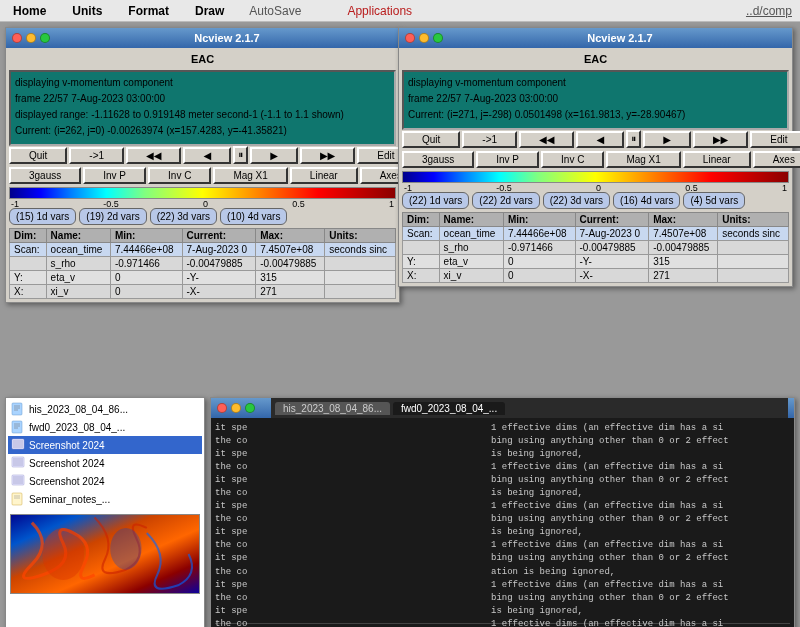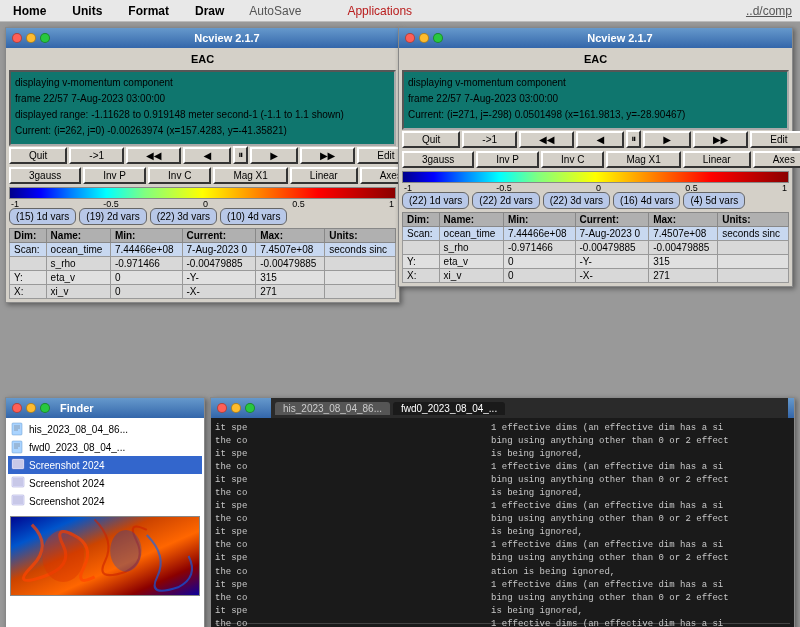--- a/index.html
+++ b/index.html
@@ -552,28 +552,20 @@
             <td>-X-</td>
             <td>271</td>
             <td></td>
           </tr>
         </tbody>
       </table>
     </div>
   </div>
 
   <div class="window file-browser">
-    <div class="file-browser-titlebar">
-      <div class="titlebar-dots">
-        <div class="dot dot-red"></div>
-        <div class="dot dot-yellow"></div>
-        <div class="dot dot-green"></div>
-      </div>
-      <span style="color:white; font-size:11px; font-weight:bold;">Finder</span>
-    </div>
     <div class="file-list">
       <div class="file-item">
         <svg class="file-icon" viewBox="0 0 14 14">
             <rect x="1" y="1" width="10" height="12" rx="1" fill="#aad4ff" stroke="#6699cc" stroke-width="0.5"></rect>
             <line x1="3" y1="4" x2="9" y2="4" stroke="#666" stroke-width="0.5"></line>
             <line x1="3" y1="6" x2="9" y2="6" stroke="#666" stroke-width="0.5"></line>
             <line x1="3" y1="8" x2="7" y2="8" stroke="#666" stroke-width="0.5"></line>
           </svg>
         <span>his_2023_08_04_86...</span>
       </div>
@@ -599,20 +591,28 @@
             <rect x="2" y="2" width="10" height="8" fill="#c8c8e8"></rect>
           </svg>
         <span>Screenshot 2024</span>
       </div>
       <div class="file-item">
         <svg class="file-icon" viewBox="0 0 14 14">
             <rect x="1" y="1" width="12" height="10" rx="1" fill="#e8e8ff" stroke="#9999cc" stroke-width="0.5"></rect>
             <rect x="2" y="2" width="10" height="8" fill="#c8c8e8"></rect>
           </svg>
         <span>Screenshot 2024</span>
+      </div>
+      <div class="file-item">
+        <svg class="file-icon" viewBox="0 0 14 14">
+            <rect x="1" y="1" width="10" height="12" rx="1" fill="#fff5cc" stroke="#ccaa44" stroke-width="0.5"></rect>
+            <line x1="3" y1="4" x2="9" y2="4" stroke="#888" stroke-width="0.5"></line>
+            <line x1="3" y1="6" x2="9" y2="6" stroke="#888" stroke-width="0.5"></line>
+          </svg>
+        <span>Seminar_notes_...</span>
       </div>
     </div>
 
     <div style="margin: 4px; border: 1px solid #888; overflow: hidden; height: 80px; position: relative;">
       <svg width="100%" height="100%" viewBox="0 0 180 80" preserveAspectRatio="xMidYMid slice">
 
         <defs>
           <linearGradient id="ocean-grad" x1="0%" y1="0%" x2="100%" y2="100%">
             <stop offset="0%" style="stop-color:#00008b"></stop>
             <stop offset="20%" style="stop-color:#0055cc"></stop>

